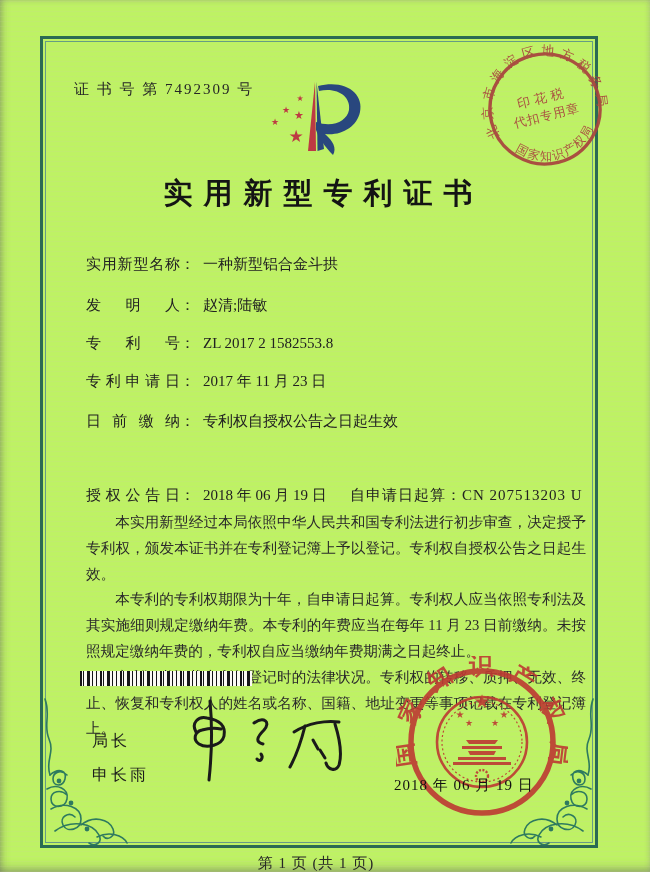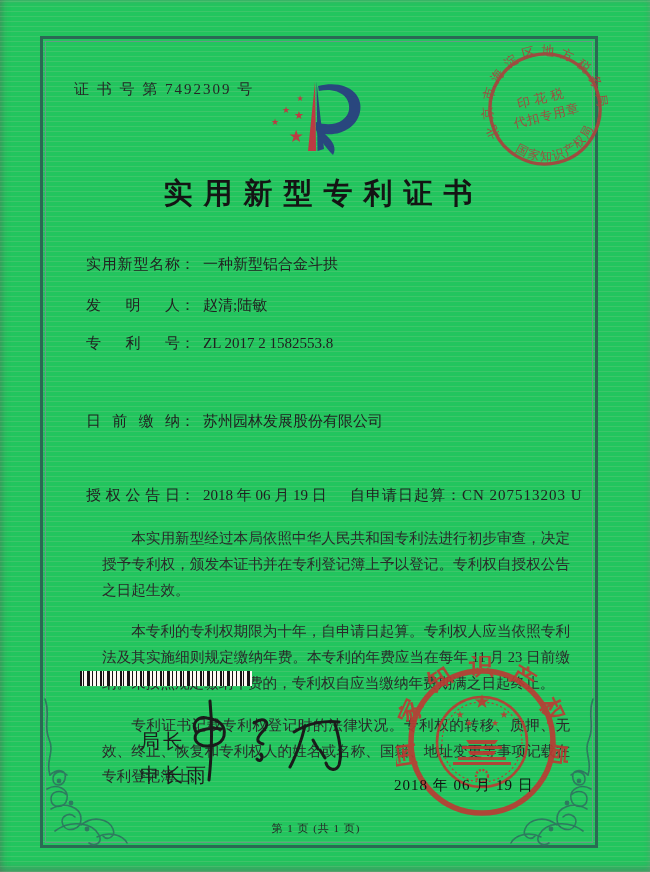--- a/index.html
+++ b/index.html
@@ -1,18 +1,18 @@
 <!DOCTYPE html>
 <html><head>
 <meta charset="utf-8">
 <style>
   html,body{margin:0;padding:0;background:#e8e8e6;}
   .page{
     position:relative;width:650px;height:872px;margin:0 auto;
-    background:#22c55e;overflow:hidden;
+    background:#bef264;overflow:hidden;
     font-family:"Liberation Serif","DejaVu Serif",serif;color:#1d1d1d;
     box-shadow:inset 6px 0 8px -5px rgba(90,90,90,.55),
                inset -4px 0 6px -4px rgba(140,140,140,.4),
                inset 0 -10px 10px -7px rgba(110,110,110,.55),
                inset 0 4px 6px -4px rgba(160,160,160,.35);
   }
   .page::before{content:"";position:absolute;inset:0;pointer-events:none;
     background:repeating-linear-gradient(0deg, rgba(205,198,168,.16) 0 1px, transparent 1px 5px);}
   
   .frame{position:absolute;left:40px;top:36px;width:552px;height:806px;
@@ -29,37 +29,37 @@
     font-size:29px;font-weight:700;letter-spacing:11px;text-indent:11px;color:#141414;}
   
   .field{position:absolute;left:86px;font-size:15px;white-space:nowrap;color:#212121;}
   .flabel{display:inline-block;width:94px;text-align:justify;text-align-last:justify;
     text-justify:inter-character;vertical-align:bottom;}
   .colon{margin-right:8px;}
   .grantno{position:absolute;left:350px;top:486px;font-size:15px;letter-spacing:1px;color:#212121;}
   
   .paras{position:absolute;top:510px;left:86px;width:500px;font-size:14.6px;
     line-height:25.8px;color:#2a2a2a;text-align:justify;}
-  .paras p{margin:16px;text-indent:2em;}
+  .paras p{margin:0;text-indent:2em;}
   
   .barcode{position:absolute;left:80px;top:671px;width:172px;height:15px;
     background:repeating-linear-gradient(90deg,
       #161616 0 2px,#fbfaf3 2px 3px,#161616 3px 4px,#fbfaf3 4px 7px,
       #161616 7px 10px,#fbfaf3 10px 12px,#161616 12px 13px,#fbfaf3 13px 16px,
       #161616 16px 17px,#fbfaf3 17px 20px);}
   
-  .director{position:absolute;left:92px;top:724px;font-size:20px;letter-spacing:3px;
-    line-height:34px;color:#1c1c1c;margin-left:48px;}
+  .director{position:absolute;left:92px;top:724px;font-size:16px;letter-spacing:3px;
+    line-height:34px;color:#1c1c1c;}
   .signature{position:absolute;left:168px;top:692px;}
   
   .office-seal{position:absolute;left:396px;top:656px;opacity:.9;}
   .issue-date{position:absolute;left:394px;top:776px;font-size:15px;letter-spacing:1px;
     color:#111;white-space:nowrap;}
-  .footer{position:absolute;top:821px;left:40px;width:552px;text-align:center;
-    font-size:11px;letter-spacing:1px;color:#262626;}
+  .footer{position:absolute;top:854px;left:40px;width:552px;text-align:center;
+    font-size:15px;letter-spacing:1px;color:#262626;}
 </style>
 </head>
 <body>
 
 <div class="page">
 
   <div class="frame">
     <div class="frame-inner"></div>
 
     <svg class="corner-ornament left" viewBox="0 0 88 150">
@@ -126,22 +126,25 @@
 
   <div class="field" style="top:255px">
     <span class="flabel">实用新型名称</span><span class="colon">：</span><span class="fval">一种新型铝合金斗拱</span>
   </div>
   <div class="field" style="top:296px">
     <span class="flabel">发明人</span><span class="colon">：</span><span class="fval">赵清;陆敏</span>
   </div>
   <div class="field" style="top:334px">
     <span class="flabel">专利号</span><span class="colon">：</span><span class="fval">ZL 2017 2 1582553.8</span>
   </div>
+  <div class="field" style="top:372px">
+    <span class="flabel">专利申请日</span><span class="colon">：</span><span class="fval">2017 年 11 月 23 日</span>
+  </div>
   <div class="field" style="top:412px">
-    <span class="flabel">日前缴纳</span><span class="colon">：</span><span class="fval">苏州园林发展股份有限公司</span>
+    <span class="flabel">日前缴纳</span><span class="colon">：</span><span class="fval">专利权自授权公告之日起生效</span>
   </div>
   <div class="field" style="top:486px">
     <span class="flabel">授权公告日</span><span class="colon">：</span><span class="fval">2018 年 06 月 19 日</span>
   </div>
   <div class="grantno">
     <span>自申请日起算</span><span>：</span><span>CN 207513203 U</span>
   </div>
 
   <div class="paras">
     <p>本实用新型经过本局依照中华人民共和国专利法进行初步审查，决定授予专利权，颁发本证书并在专利登记簿上予以登记。专利权自授权公告之日起生效。</p>

